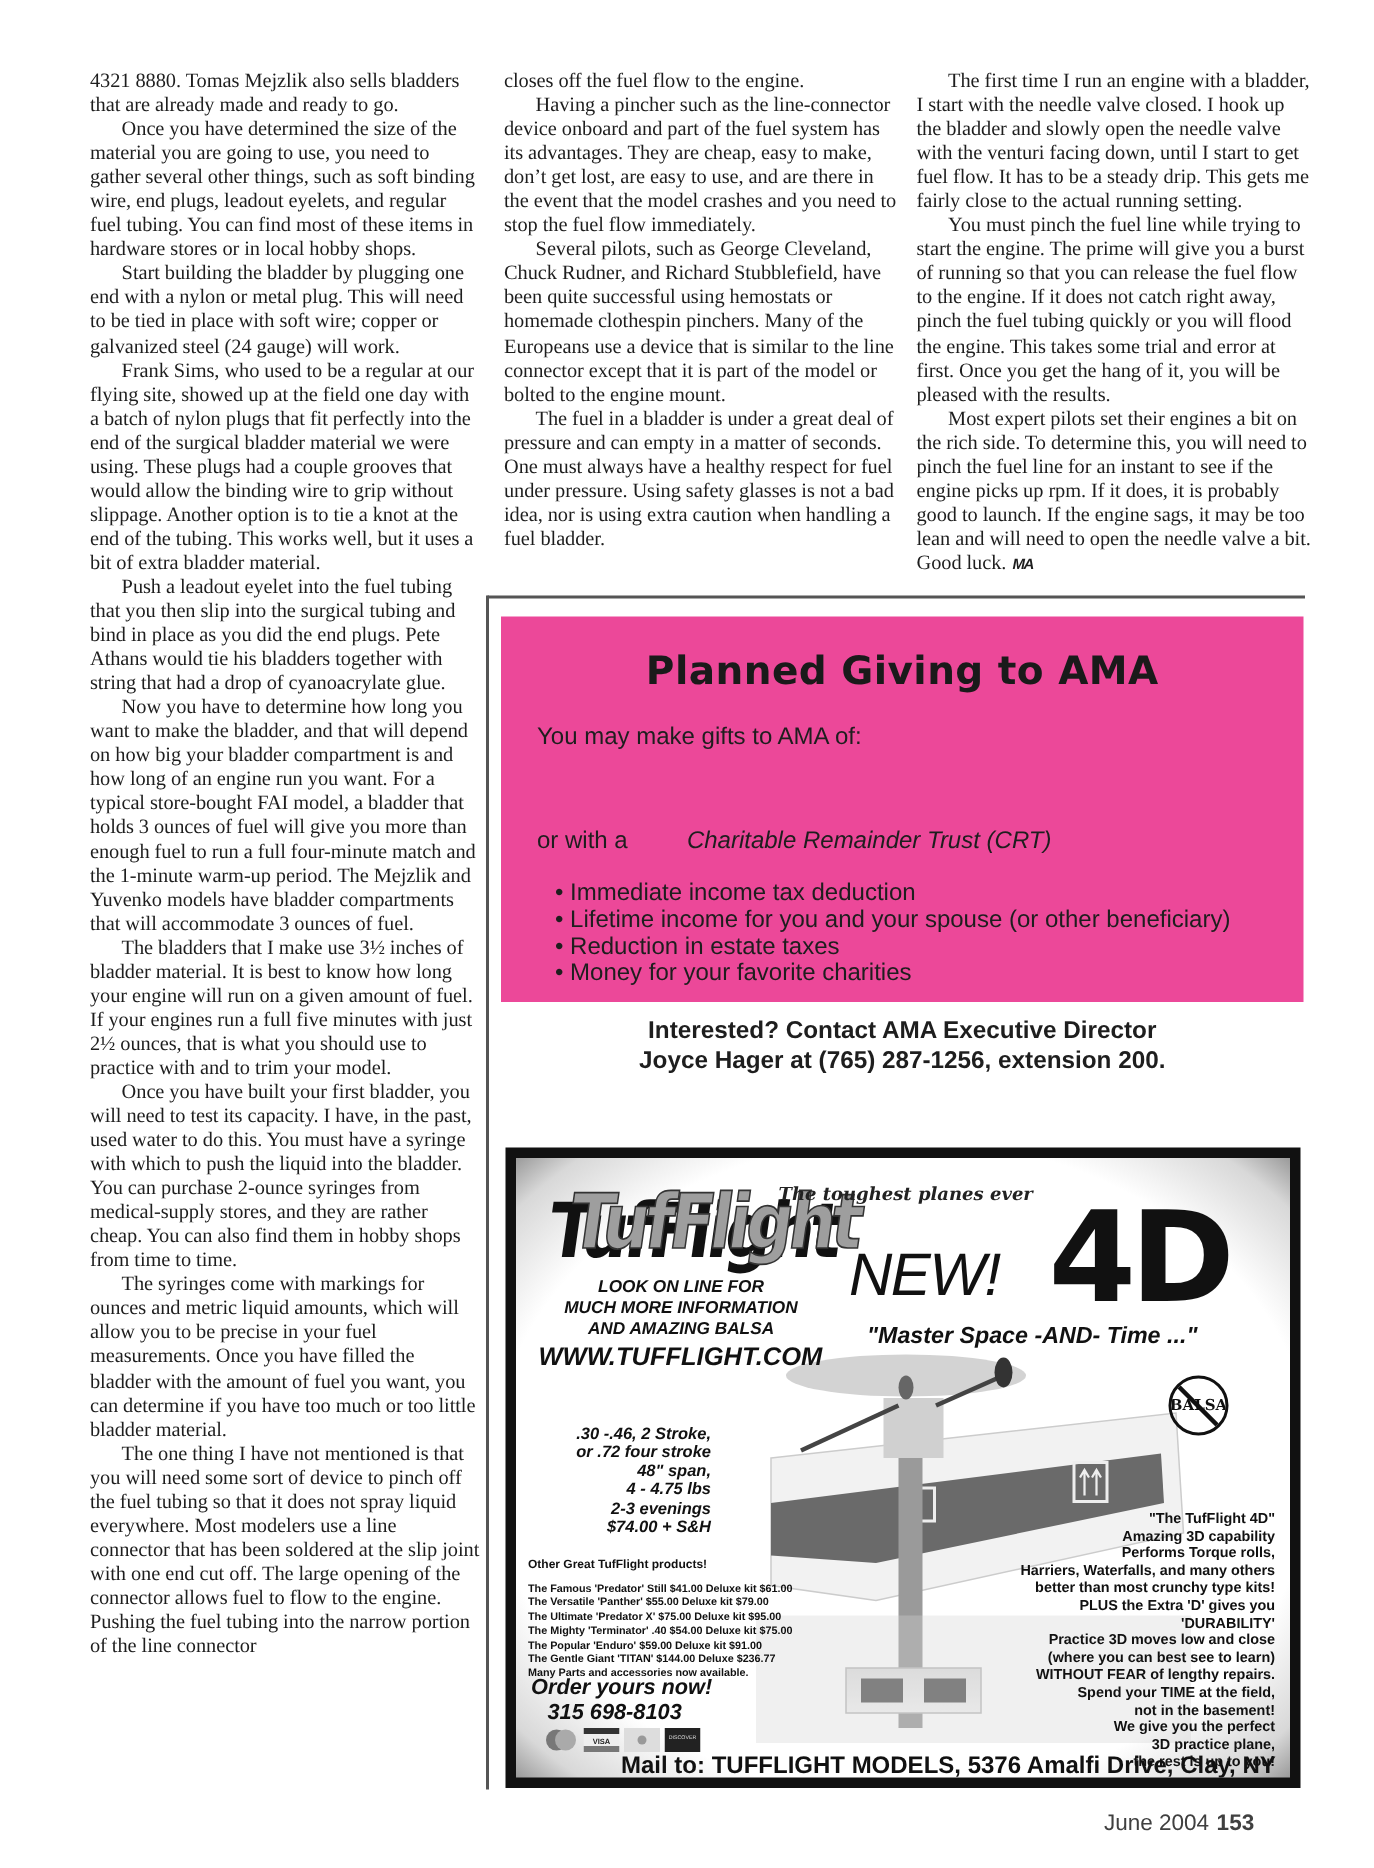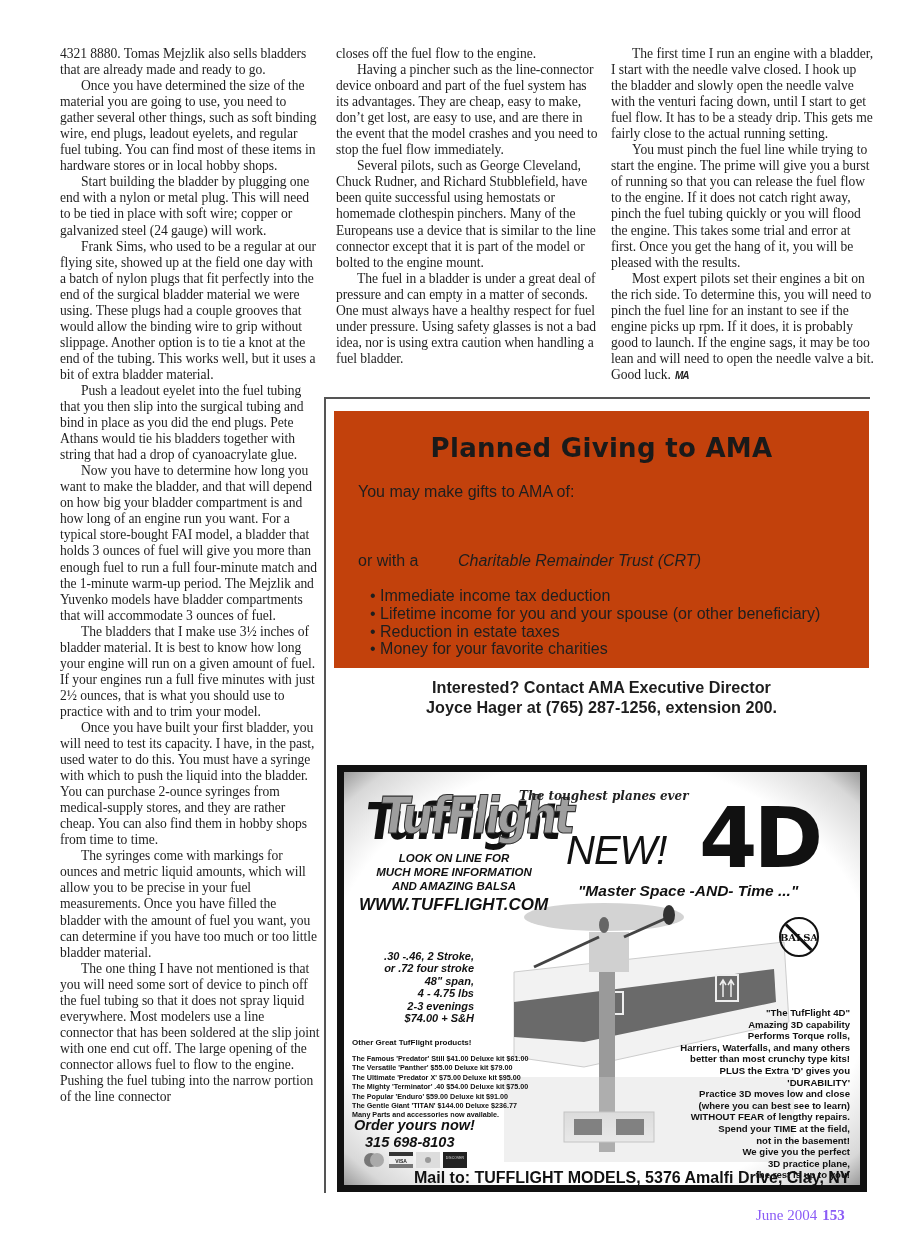--- a/index.html
+++ b/index.html
@@ -11,21 +11,21 @@
   .col p.noindent { text-indent: 0; }
   #col-left { left: 60px; top: 46px; width: 260px; }
   #col-mid { left: 336px; top: 46px; width: 262px; }
   #col-right { left: 611px; top: 46px; width: 264px; }
   .ma-end { font-family: "Liberation Sans", sans-serif; font-weight: bold; font-style: italic; font-size: 10px; letter-spacing: -1px; margin-left: 4px; }
 
   .rule-h { position: absolute; left: 325px; top: 397px; width: 545px; height: 1.5px; background: #555; }
   .rule-v { position: absolute; left: 324px; top: 397px; width: 1.5px; height: 796px; background: #555; }
 
   
-  #ama-ad { position: absolute; left: 334px; top: 411px; width: 535px; height: 257px; background: #c2410c; font-family: "Liberation Sans", sans-serif; color: #1e1e1e; }
+  #ama-ad { position: absolute; left: 334px; top: 411px; width: 535px; height: 257px; background: #ec4899; font-family: "Liberation Sans", sans-serif; color: #1e1e1e; }
   #ama-ad .title { position: absolute; left: 0; width: 100%; top: 22px; text-align: center; font-family: "DejaVu Sans", sans-serif; font-weight: bold; font-size: 26px; letter-spacing: 0.3px; color: #1a1a1a; }
   #ama-ad .intro { position: absolute; left: 24px; top: 72px; font-size: 16px; }
   #ama-ad .gifts { position: absolute; left: 58px; top: 95px; display: grid; grid-template-columns: 124px 124px 140px; font-size: 16px; line-height: 18px; }
   #ama-ad .crt { position: absolute; left: 24px; top: 141px; font-size: 16px; }
   #ama-ad .crt i { font-style: italic; margin-left: 35px; }
   #ama-ad ul { position: absolute; left: 36px; top: 176px; list-style: none; font-size: 16px; line-height: 17.8px; }
   #ama-ad ul li::before { content: "• "; }
   #ama-ad .contact { position: absolute; left: 0; width: 100%; top: 266px; text-align: center; font-weight: bold; font-size: 16.2px; line-height: 20px; }
 
   
@@ -46,21 +46,21 @@
   .plane { position: absolute; left: 160px; top: 125px; width: 290px; height: 265px; }
   .others-title { position: absolute; left: 8px; top: 266px; font-weight: bold; font-size: 8px; }
   .others { position: absolute; left: 8px; top: 282px; font-weight: bold; font-size: 7.2px; line-height: 9.4px; }
   .order { position: absolute; left: 10px; top: 345px; font-weight: bold; font-style: italic; font-size: 14.5px; line-height: 16px; }
   .phone { position: absolute; left: 21px; top: 362px; font-weight: bold; font-style: italic; font-size: 14.5px; }
   .cards { position: absolute; left: 18px; top: 380px; display: flex; gap: 3px; }
   .card { width: 24px; height: 16px; }
   .mail { position: absolute; left: 70px; top: 397px; font-weight: bold; font-size: 16px; }
   .blurb { position: absolute; right: 10px; top: 235px; width: 210px; text-align: right; font-weight: bold; font-size: 9.6px; line-height: 11.6px; }
 
-  .footer { position: absolute; left: 756px; top: 1207px; font-family: Liberation Serif, serif; font-size: 15px; color: #8b5cf6; }
+  .footer { position: absolute; left: 736px; top: 1207px; font-family: Liberation Sans, sans-serif; font-size: 15px; color: #404040; }
   .footer b { margin-left: 5px; font-weight: bold; }
 </style>
 </head>
 <body>
 
 <div class="col" id="col-left">
   <p class="noindent">4321 8880. Tomas Mejzlik also sells bladders that are already made and ready to go.</p>
   <p>Once you have determined the size of the material you are going to use, you need to gather several other things, such as soft binding wire, end plugs, leadout eyelets, and regular fuel tubing. You can find most of these items in hardware stores or in local hobby shops.</p>
   <p>Start building the bladder by plugging one end with a nylon or metal plug. This will need to be tied in place with soft wire; copper or galvanized steel (24 gauge) will work.</p>
   <p>Frank Sims, who used to be a regular at our flying site, showed up at the field one day with a batch of nylon plugs that fit perfectly into the end of the surgical bladder material we were using. These plugs had a couple grooves that would allow the binding wire to grip without slippage. Another option is to tie a knot at the end of the tubing. This works well, but it uses a bit of extra bladder material.</p>

